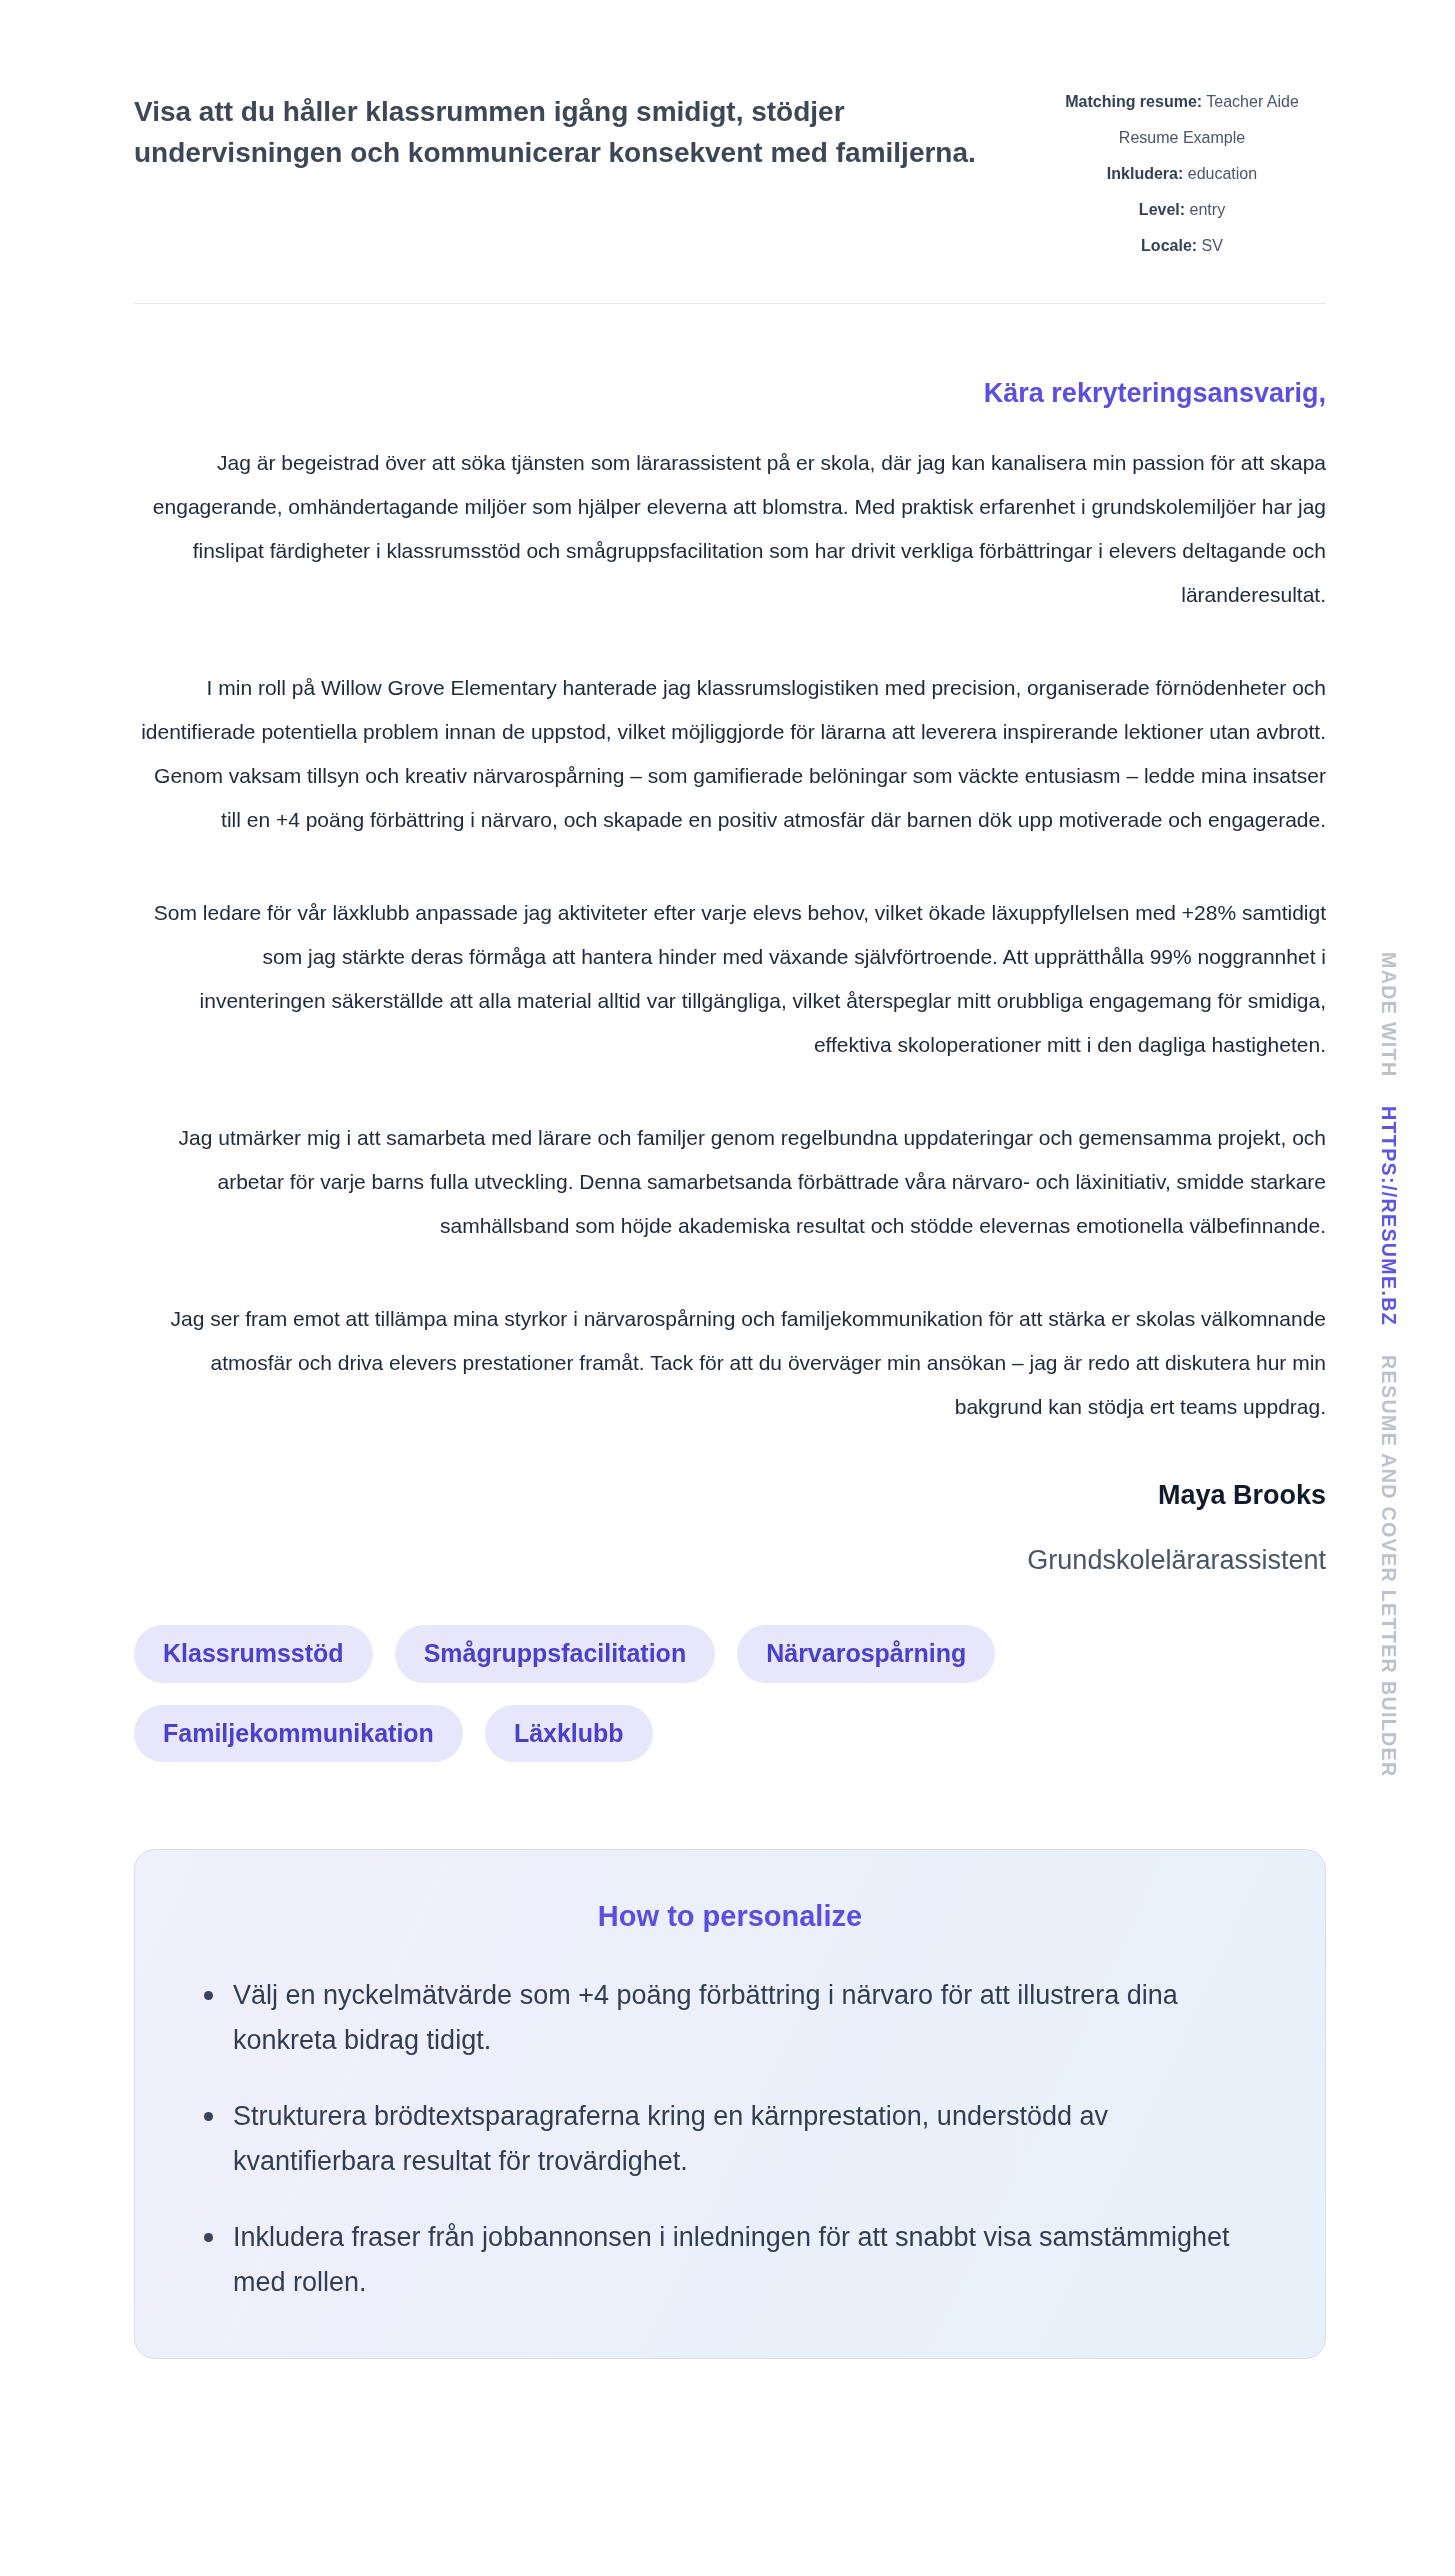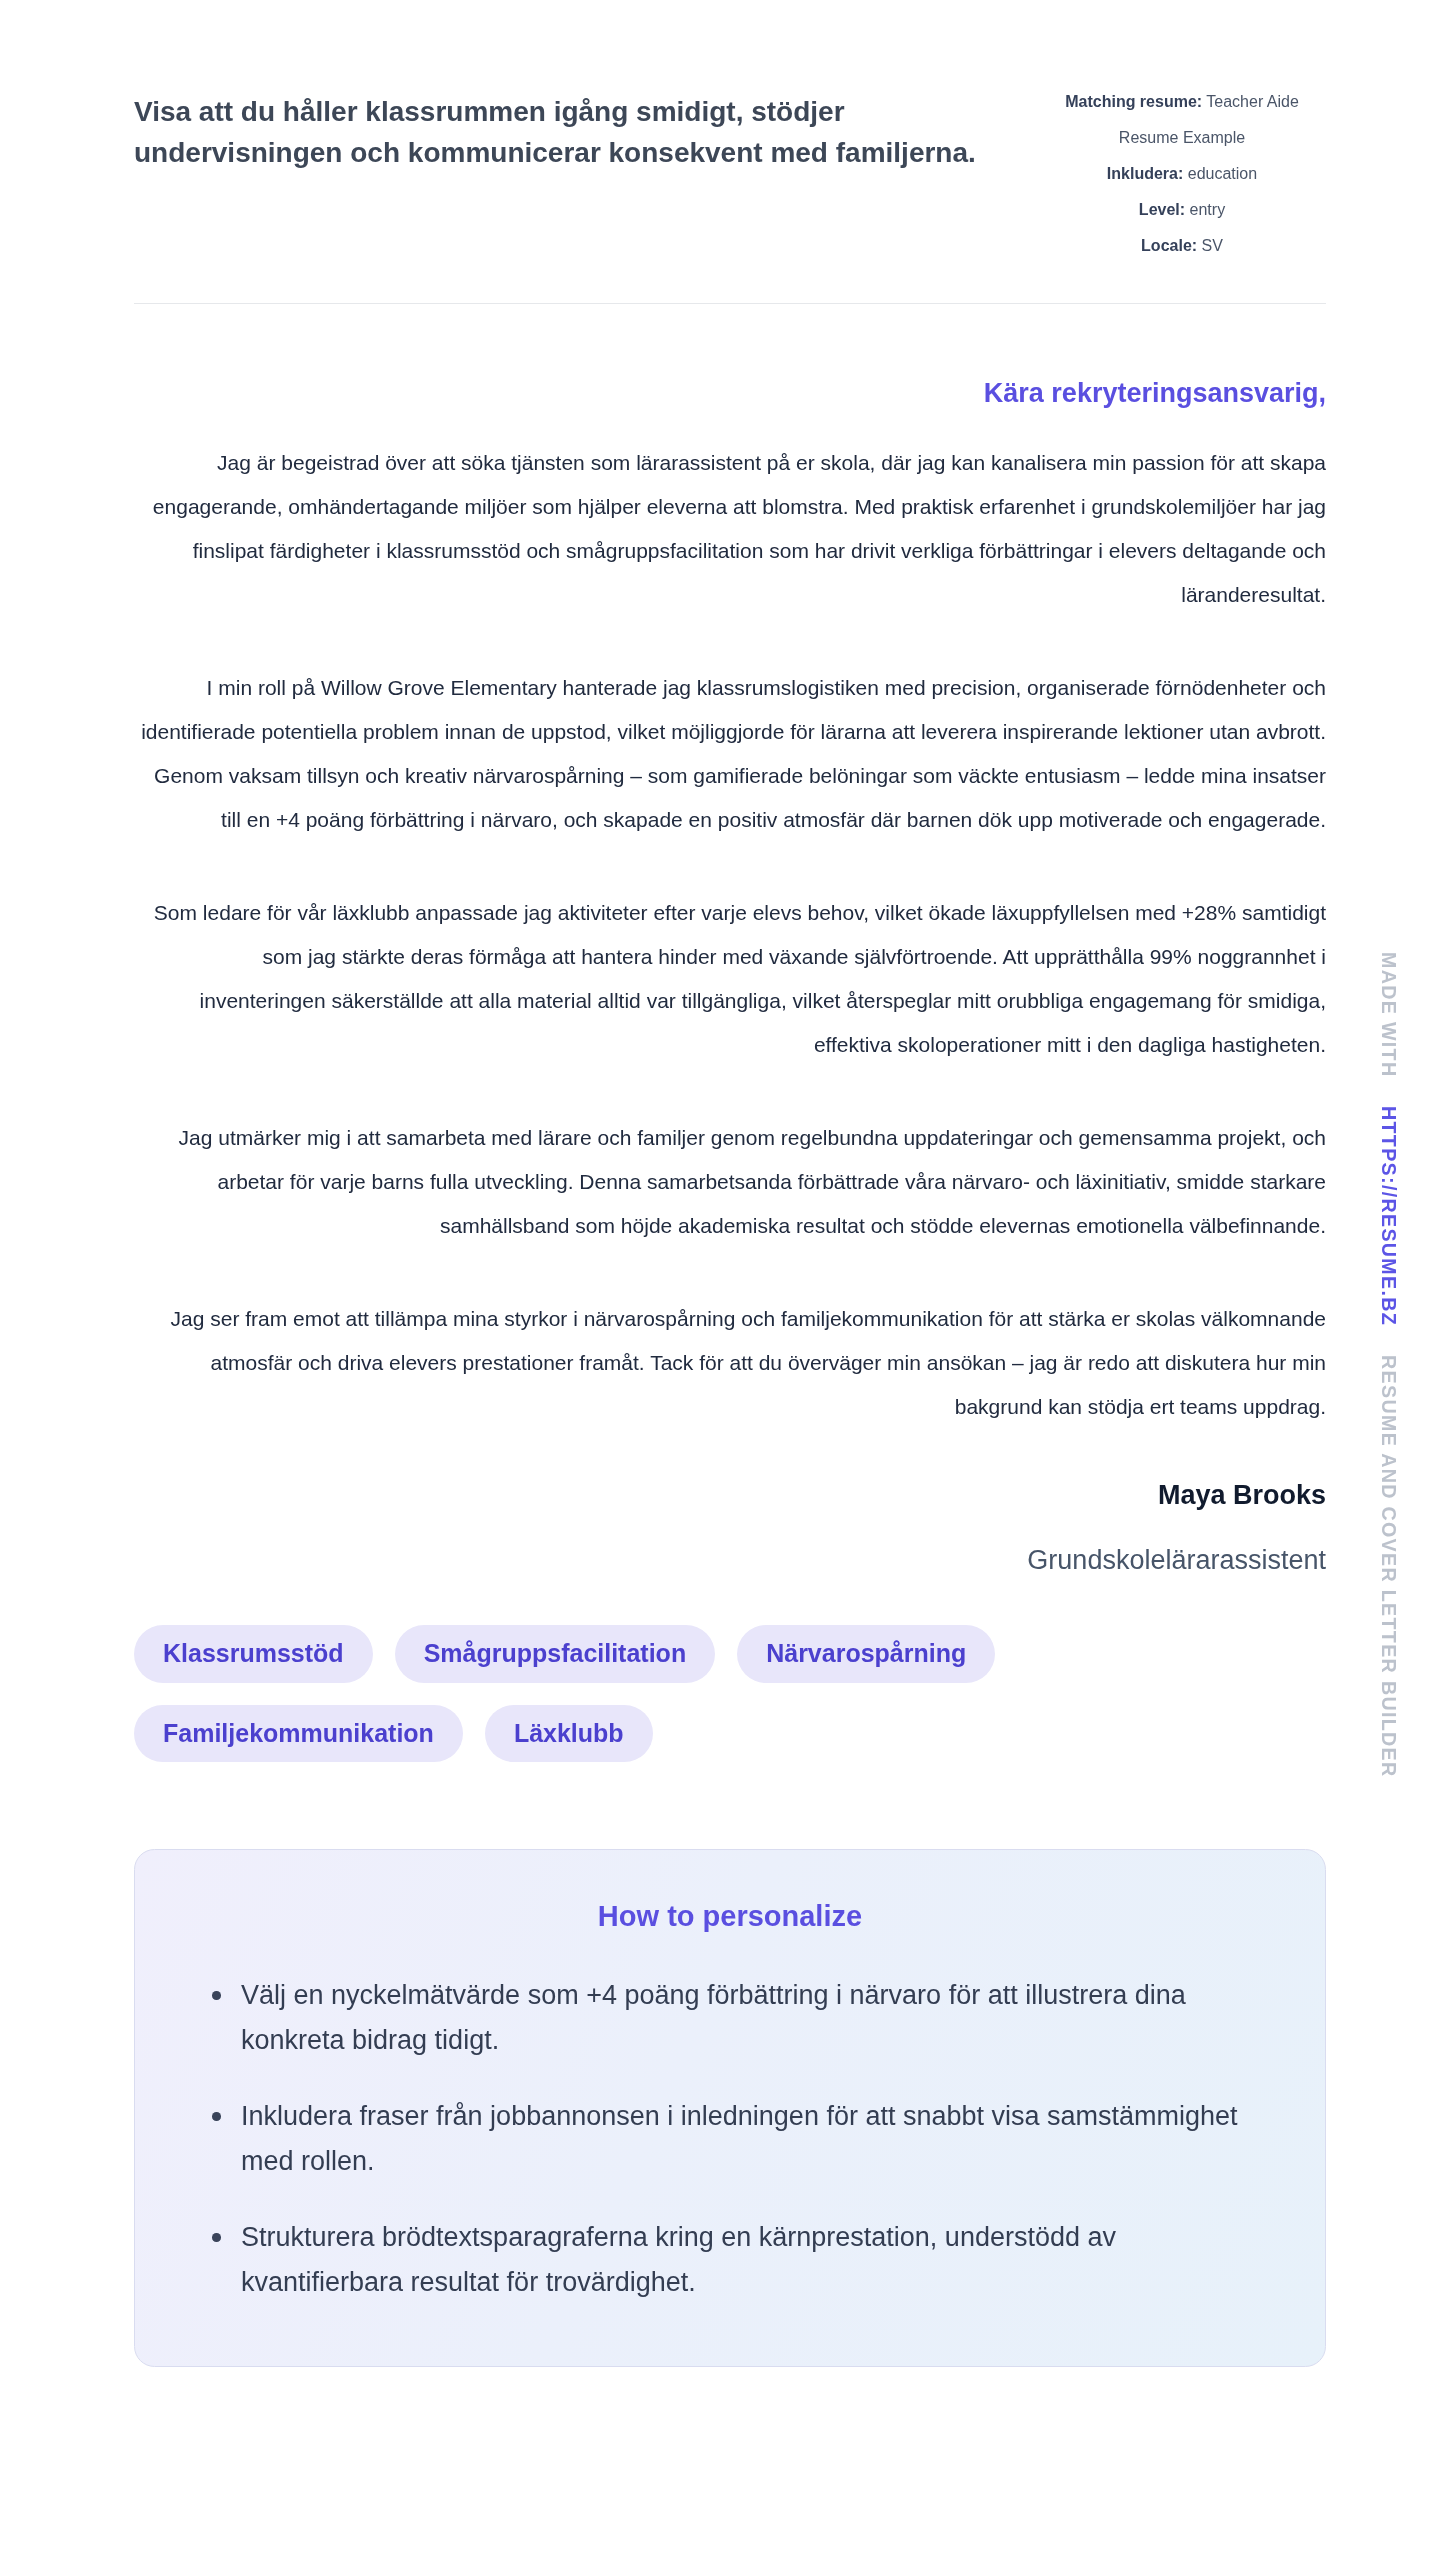--- a/index.html
+++ b/index.html
@@ -112,21 +112,21 @@
   }
   .personalize h2{
     margin:0 0 39px 0;
     font-size:29px;
     line-height:36px;
     font-weight:700;
     color:#5A4FE0;
     text-align:center;
   }
   .personalize ul{
-    margin:8px;padding:0;list-style:none;
+    margin:0;padding:0;list-style:none;
   }
   .personalize li{
     position:relative;
     padding-left:41px;
     font-size:27px;
     line-height:45px;
     color:#333D52;
     margin-bottom:31px;
   }
   .personalize li:last-child{margin-bottom:0;}
@@ -210,22 +210,22 @@
     <span class="tag">Smågruppsfacilitation</span>
     <span class="tag">Närvarospårning</span>
     <span class="tag">Familjekommunikation</span>
     <span class="tag">Läxklubb</span>
   </div>
 
   <div class="personalize">
     <h2>How to personalize</h2>
     <ul>
       <li>Välj en nyckelmätvärde som +4 poäng förbättring i närvaro för att illustrera dina konkreta bidrag tidigt.</li>
+      <li>Strukturera brödtextsparagraferna kring en kärnprestation, understödd av kvantifierbara resultat för trovärdighet.</li>
       <li>Inkludera fraser från jobbannonsen i inledningen för att snabbt visa samstämmighet med rollen.</li>
-      <li>Strukturera brödtextsparagraferna kring en kärnprestation, understödd av kvantifierbara resultat för trovärdighet.</li>
     </ul>
   </div>
 
 </div>
 
 <div class="watermark">
   <span>MADE WITH</span>
   <a href="#" class="wm-link">HTTPS://RESUME.BZ</a>
   <span>RESUME AND COVER LETTER BUILDER</span>
 </div>

